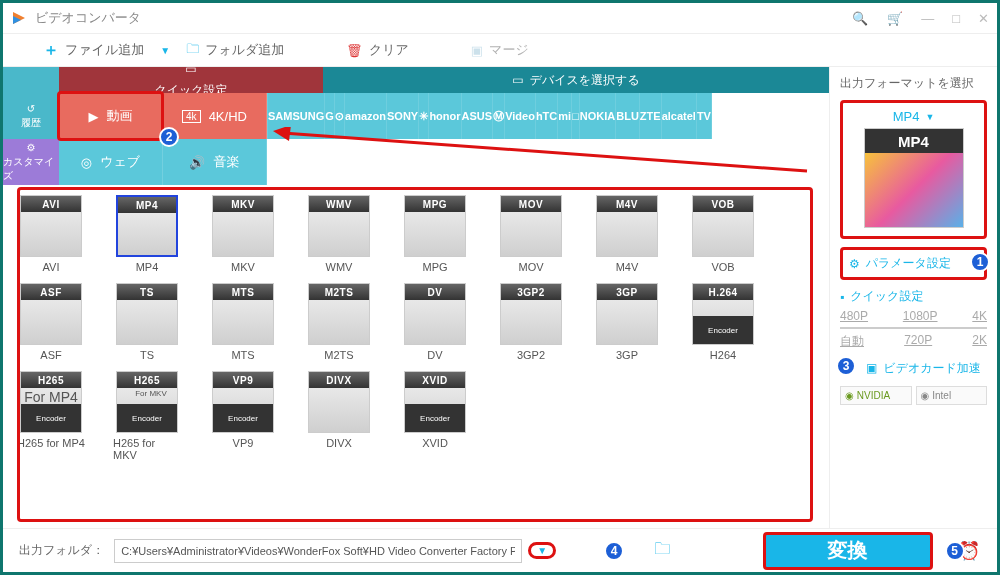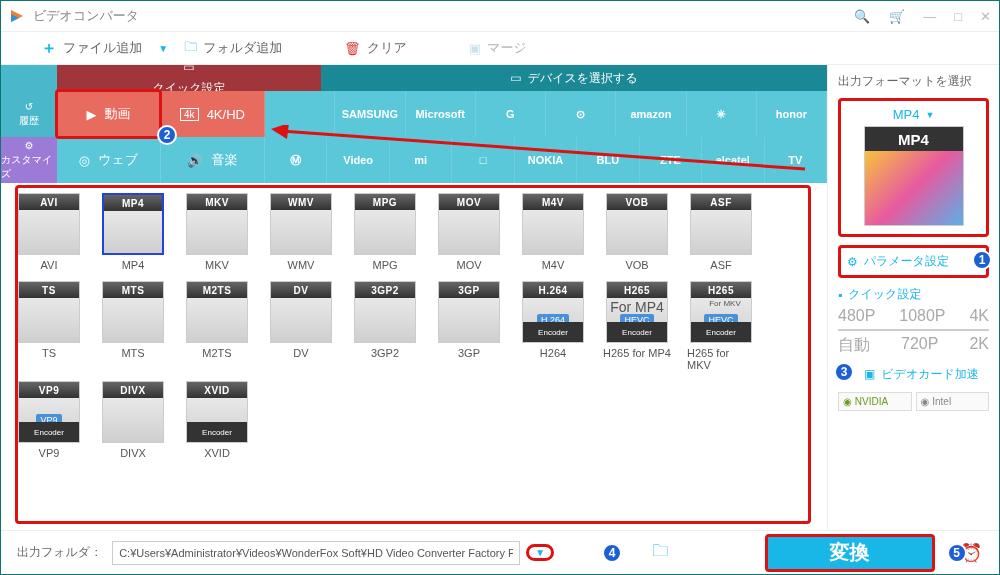--- a/index.html
+++ b/index.html
@@ -1,17 +1,17 @@
 <!DOCTYPE html>
 <html><head>
 <meta charset="utf-8">
 <style>
 * { box-sizing: border-box; margin: 0; padding: 0; font-family: "Meiryo", "Segoe UI", sans-serif; }
 body { width: 1000px; height: 575px; background: #f0f0f0; overflow: hidden; }
-.window { width: 1000px; height: 575px; background: #fff; border: 1px solid #0f766e; display: flex; flex-direction: column; }
+.window { width: 1000px; height: 575px; background: #fff; border: 3px solid #0f766e; display: flex; flex-direction: column; }
 
 
 .titlebar { height: 30px; display: flex; align-items: center; padding: 0 8px; color: #888; font-size: 13px; }
 .titlebar .logo { width:16px; height:16px; margin-right:8px; }
 .titlebar .right { margin-left:auto; display:flex; gap:18px; color:#bbb; align-items:center; }
 .titlebar .right span, .titlebar .right div { cursor:pointer; }
 
 
 .toolbar { height: 34px; border-top:1px solid #eee; border-bottom:1px solid #eee; display:flex; align-items:center; padding:0 30px; gap:6px; font-size:13px; color:#666; }
 .toolbar .tbtn { display:flex; align-items:center; gap:6px; padding:4px 10px; cursor:pointer; }
@@ -36,55 +36,55 @@
 
 .brandwrap { display:flex; }
 .sidebtns { width:56px; display:flex; flex-direction:column; }
 .sidebtns .sb { height:46px; background:#5bc8da; color:#fff; display:flex; flex-direction:column; align-items:center; justify-content:center; font-size:10px; gap:2px; }
 .sidebtns .sb.history { background:#4ab8ca; }
 .sidebtns .sb.customize { background:#9c7bd8; }
 .catcol { width:208px; display:flex; flex-direction:column; }
 .catcol .row { height:46px; display:flex; }
 .catcol .cell { flex:1; background:#e86b5f; color:#fff; display:flex; align-items:center; justify-content:center; gap:8px; font-size:13px; border-right:1px solid rgba(255,255,255,0.15); }
 .catcol .row2 .cell { background:#5bc8da; }
-.brandgrid { flex:1; display:flex; flex-direction:column; }
+.brandgrid { flex:1; display:flex; }
 .brandgrid .row { height:46px; display:flex; }
 .brandgrid .bcell { flex:1; background:#5bc8da; color:#fff; display:flex; align-items:center; justify-content:center; font-size:11px; font-weight:bold; border-right:1px solid rgba(255,255,255,0.12); }
 
 
 .hl-video { position:relative; }
 .hl-video::after { content:""; position:absolute; inset:-2px; border:3px solid #d11; border-radius:4px; pointer-events:none; }
 .badge { position:absolute; width:20px; height:20px; border-radius:50%; background:#1d5fd6; color:#fff; font-size:12px; font-weight:bold; display:flex; align-items:center; justify-content:center; border:2px solid #fff; z-index:20; }
 
 
 .arrow-ovl { position:absolute; pointer-events:none; }
 
 
 .fmtarea { flex:1; padding:10px 14px; position:relative; }
 .fmtarea .redbox { position:absolute; left:14px; top:2px; right:16px; bottom:6px; border:3px solid #d11; border-radius:4px; pointer-events:none; }
-.fmtgrid { display:flex; flex-wrap:wrap; gap:10px 16px; align-content:flex-start; }
+.fmtgrid { display:flex; flex-wrap:wrap; gap:10px 28px; align-content:flex-start; }
 .fmt { width:68px; display:flex; flex-direction:column; align-items:center; gap:4px; cursor:pointer; }
 .fmt .thumb { width:62px; height:62px; border:1px solid #ccc; background:#fff; display:flex; flex-direction:column; align-items:center; justify-content:flex-start; font-size:9px; color:#444; position:relative; overflow:hidden; }
 .fmt.selected .thumb { border:2px solid #2244dd; }
 .fmt .thdr { width:100%; height:16px; background:linear-gradient(#666,#333); color:#fff; font-size:10px; font-weight:bold; display:flex; align-items:center; justify-content:center; letter-spacing:0.5px; }
 .fmt .tbody { flex:1; width:100%; background:linear-gradient(#e8e8e8,#cfcfcf); display:flex; align-items:center; justify-content:center; }
 .fmt .lbl { font-size:11px; color:#555; }
-.fmt .enc { position:absolute; bottom:0; left:0; right:0; height:20px; background:#333; color:#fff; font-size:8px; display:flex; align-items:center; justify-content:center;text-align:center; }
+.fmt .enc { position:absolute; bottom:0; left:0; right:0; height:28px; background:#333; color:#fff; font-size:8px; display:flex; align-items:center; justify-content:center;text-align:center; }
 
 
 .right-col .hdr { font-size:12px; color:#666; }
 .preview { border:3px solid #d11; border-radius:4px; padding:6px 4px 8px; display:flex; flex-direction:column; align-items:center; gap:4px; }
 .preview .pname { color:#19b6e8; font-size:13px; display:flex; align-items:center; gap:6px; }
 .preview .pthumb { width:100px; height:100px; border:1px solid #ccc; background:#fff; display:flex; flex-direction:column; }
 .preview .pthumb .ph { height:24px; background:#333; color:#fff; font-weight:bold; font-size:15px; display:flex; align-items:center; justify-content:center; }
 .preview .pthumb .pb { flex:1; background:linear-gradient(135deg,#f7c23c,#e85aa0,#5ab0e8); }
 .paramrow { border:3px solid #d11; border-radius:4px; padding:5px 6px; display:flex; align-items:center; gap:6px; color:#19b6e8; font-size:12px; position:relative; }
 .quick { font-size:12px; }
 .quick .qtitle { color:#19b6e8; display:flex; align-items:center; gap:6px; margin-bottom:4px; }
-.quick .ticks { display:flex; justify-content:space-between; font-size:16px; color:#aaa; }
+.quick .ticks { display:flex; justify-content:space-between; font-size:12px; color:#aaa;text-decoration:underline; }
 .quick .slider { height:2px; background:#ccc; margin:4px 0; position:relative; }
 .gpu { display:flex; align-items:center; gap:6px; color:#19b6e8; font-size:12px; position:relative; }
 .gpubtns { display:flex; gap:4px; }
 .gpubtns .g { flex:1; border:1px solid #ddd; padding:3px 4px; font-size:10px; color:#888; display:flex; align-items:center; gap:3px; background:#fafafa; }
 .gpubtns .g.nv { color:#6a9a1f; }
 
 
 .bottombar { height:44px; border-top:1px solid #eee; display:flex; align-items:center; padding:0 16px; gap:10px; font-size:12px; color:#666; }
 .bottombar .pathwrap { flex:none; width:480px; display:flex; align-items:center; gap:6px; }
 .bottombar input { width:408px; height:24px; border:1px solid #ccc; padding:0 6px; font-size:11px; color:#555; }
@@ -183,30 +183,32 @@
             <div class="cell">
                 <span>🔊</span>
                 <span>音楽</span>
               </div>
           </div>
         </div>
         <div class="brandgrid">
           <div class="row" id="brow1">
               <div class="bcell"></div>
               <div class="bcell">SAMSUNG</div>
-              <div class="bcell">Microsoft</div>
               <div class="bcell">G</div>
               <div class="bcell">⊙</div>
               <div class="bcell">amazon</div>
+              <div class="bcell">SONY</div>
               <div class="bcell">✳</div>
               <div class="bcell">honor</div>
+              <div class="bcell">ASUS</div>
             </div>
           <div class="row" id="brow2">
               <div class="bcell">Ⓜ</div>
               <div class="bcell">Video</div>
+              <div class="bcell">hTC</div>
               <div class="bcell">mi</div>
               <div class="bcell">□</div>
               <div class="bcell">NOKIA</div>
               <div class="bcell">BLU</div>
               <div class="bcell">ZTE</div>
               <div class="bcell">alcatel</div>
               <div class="bcell">TV</div>
             </div>
         </div>
 

